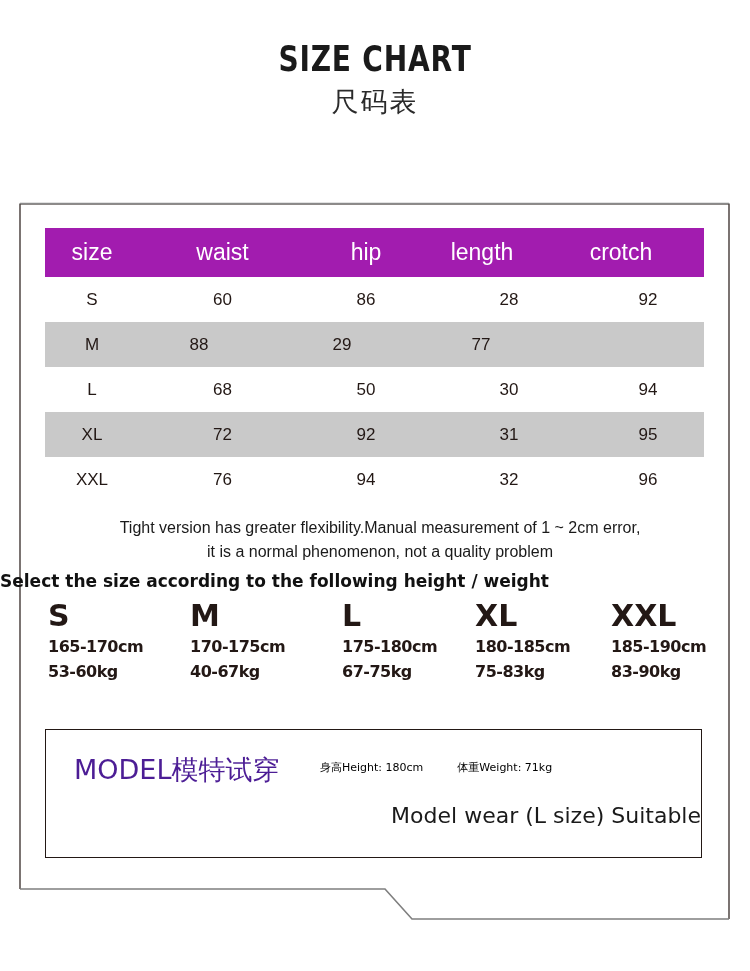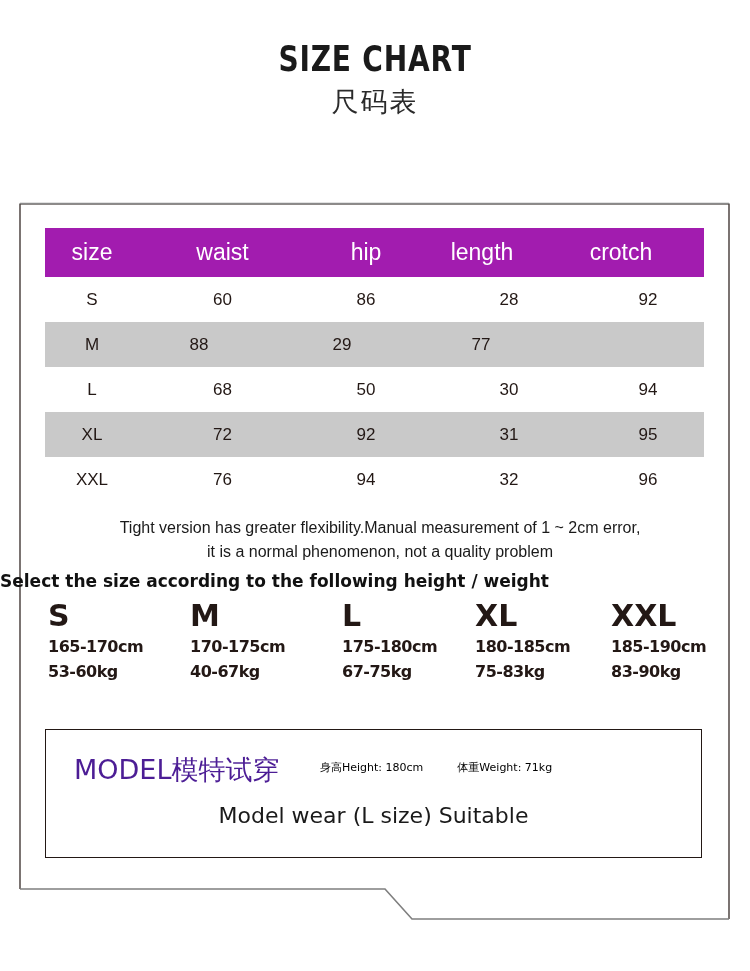--- a/index.html
+++ b/index.html
@@ -23,21 +23,21 @@
   .note2 { top: 543px; }
   .select { position: absolute; left: 0; top: 571px; width: 750px; font-family: "DejaVu Sans", sans-serif; font-weight: bold; font-size: 17px; color: #111; }
   .sizes { position: absolute; top: 598px; left: 0; width: 750px; }
   .sz { position: absolute; top: 0; font-family: "DejaVu Sans", sans-serif; font-weight: bold; color: #231815; }
   .sz .label { font-size: 30px; line-height: 36px; }
   .sz .h, .sz .w { font-size: 16px; line-height: 25px; letter-spacing: -0.5px; }
   .model-box { position: absolute; left: 45px; top: 729px; width: 657px; height: 129px; border: 1.5px solid #231815; box-sizing: border-box; }
   .model-label { position: absolute; left: 28px; top: 22px; font-family: "DejaVu Sans", sans-serif; font-size: 27px; color: #4c1d95; }
   .model-stats { position: absolute; left: 266px; top: 30px; font-family: "DejaVu Sans", sans-serif; font-size: 11px; color: #000000; white-space: nowrap; margin-left: 8px; }
   .model-stats span.gap { display: inline-block; width: 34px; }
-  .model-wear { position: absolute; left: 0; top: 73px; width: 100%; text-align: center; font-family: "DejaVu Sans", sans-serif; font-size: 22px; color: #1a1a1a; }
+  .model-wear { position: absolute; left: 0; top: 73px; width: 100%; text-align: right; font-family: "DejaVu Sans", sans-serif; font-size: 22px; color: #1a1a1a; }
 </style>
 </head>
 <body>
 
 <div class="title">SIZE CHART</div>
 <div class="subtitle">尺码表</div>
 
 <svg class="frame" width="750" height="971" viewBox="0 0 750 971">
   <polyline points="20,889 20,204 729,204 729,919" fill="none" stroke="#231815" stroke-width="1.2"></polyline>
   <line x1="20" y1="203.5" x2="729" y2="203.5" stroke="#8a8a8a" stroke-width="1.5"></line>

